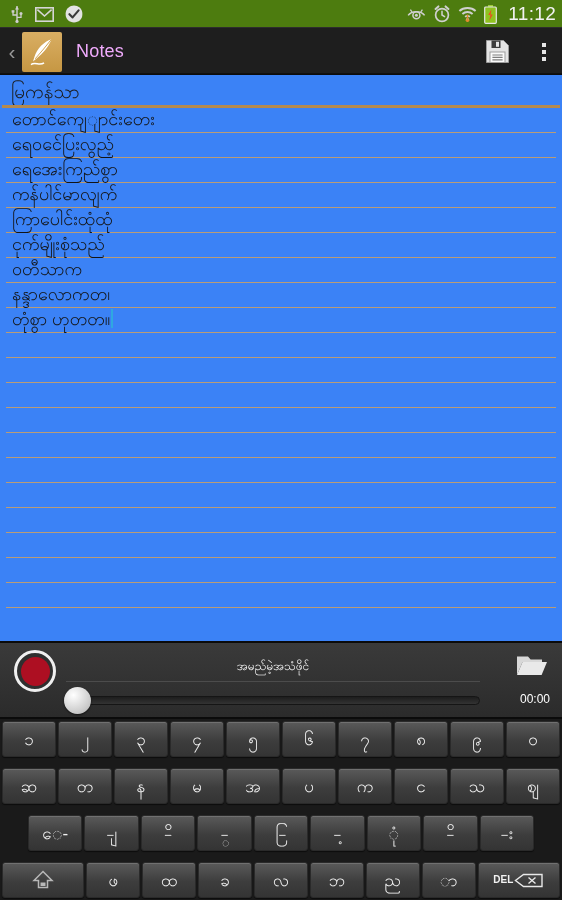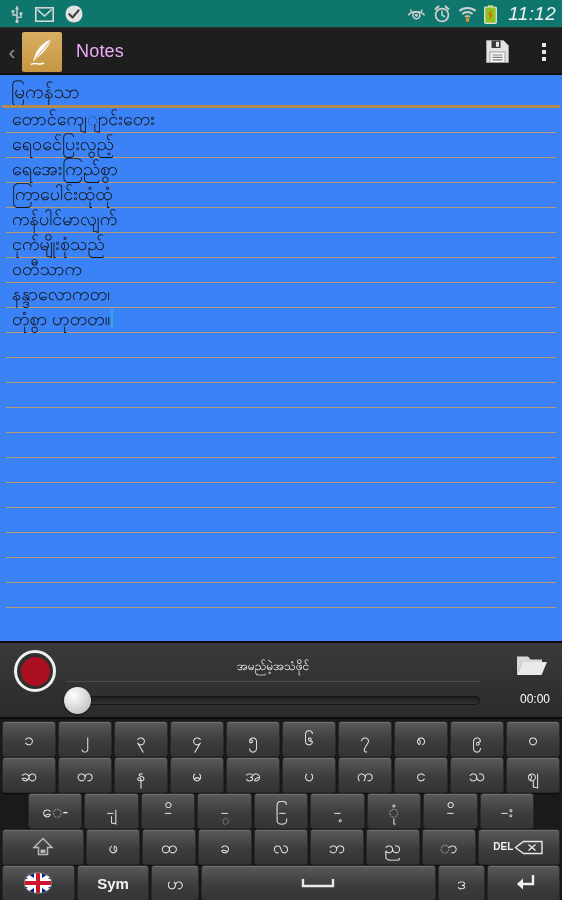--- a/index.html
+++ b/index.html
@@ -6,22 +6,22 @@
   html,body { width:562px; height:900px; }
   body {
     font-family:"Liberation Sans","DejaVu Sans",sans-serif;
     background:#1b1b1b; overflow:hidden;
     -webkit-font-smoothing:antialiased;
   }
   #app { position:relative; width:562px; height:900px; overflow:hidden; }
 
   
   .statusbar {
-    height:28px; background:#0f766e; display:flex; align-items:center;
-    padding:0 6px 0 10px; position:relative;font-style:italic;
+    height:28px; background:#4d7c0f; display:flex; align-items:center;
+    padding:0 6px 0 10px; position:relative;
   }
   .sb-left { display:flex; align-items:center; gap:11px; }
   .sb-right { margin-left:auto; display:flex; align-items:center; gap:7px; }
   .sb-ico { display:block; }
   .sb-clock {
     color:#f2f2f2; font-size:19px; letter-spacing:.3px; margin-left:4px;
     font-family:"Liberation Sans",sans-serif;
   }
   .statusbar:after{
     content:""; position:absolute; left:0; right:0; bottom:0; height:1px;
@@ -254,24 +254,24 @@
       <div class="line">
           <span class="txt">တောင်ကျေျာင်းတေး</span>
         </div>
       <div class="line">
           <span class="txt">ရေဝင်ေပြးလွည့်</span>
         </div>
       <div class="line">
           <span class="txt">ရေအေးကြည်စွာ</span>
         </div>
       <div class="line">
+          <span class="txt">ကန်ပါင်မာလျက်</span>
+        </div>
+      <div class="line">
           <span class="txt">ကြာပေါင်းထုံထုံ</span>
-        </div>
-      <div class="line">
-          <span class="txt">ကန်ပါင်မာလျက်</span>
         </div>
       <div class="line">
           <span class="txt">ငုက်မျိုးစုံသည်</span>
         </div>
       <div class="line">
           <span class="txt">ဝတီသာက</span>
         </div>
       <div class="line">
           <span class="txt">နန္ဒာလောကတ၊</span>
         </div>
@@ -366,39 +366,15 @@
       <div class="key">ာ</div>
       <div class="key wide del">
         <span>DEL</span>
         <svg width="30" height="15" viewBox="0 0 30 15">
           <path d="M9.5 1.5 H28 V13.5 H9.5 L1.5 7.5 Z" fill="none" stroke="#e8e8e8" stroke-width="1.4"></path>
           <path d="M14.5 4.5 L21.5 10.5 M21.5 4.5 L14.5 10.5" stroke="#e8e8e8" stroke-width="1.4"></path>
         </svg>
       </div>
     </div>
 
-    <div class="krow">
-      <div class="key wide">
-        <span class="flag">
-            <span class="cross-v"></span>
-            <span class="cross-h"></span>
-            <span class="red-v"></span>
-            <span class="red-h"></span>
-          </span>
-      </div>
-      <div class="key wide sym">Sym</div>
-      <div class="key">ဟ</div>
-      <div class="key space">
-        <svg width="36" height="12" viewBox="0 0 36 12">
-            <path d="M3 2 V9 H33 V2" fill="none" stroke="#e8e8e8" stroke-width="2.4"></path>
-          </svg>
-      </div>
-      <div class="key">ဒ</div>
-      <div class="key wide">
-        <svg width="26" height="22" viewBox="0 0 26 22">
-          <path d="M22 3 V12 H7" fill="none" stroke="#f0f0f0" stroke-width="2.4"></path>
-          <path d="M12 6.5 L6 12 L12 17.5 Z" fill="#f0f0f0"></path>
-        </svg>
-      </div>
-    </div>
 
   </div>
 </div>
 
 </body></html>

